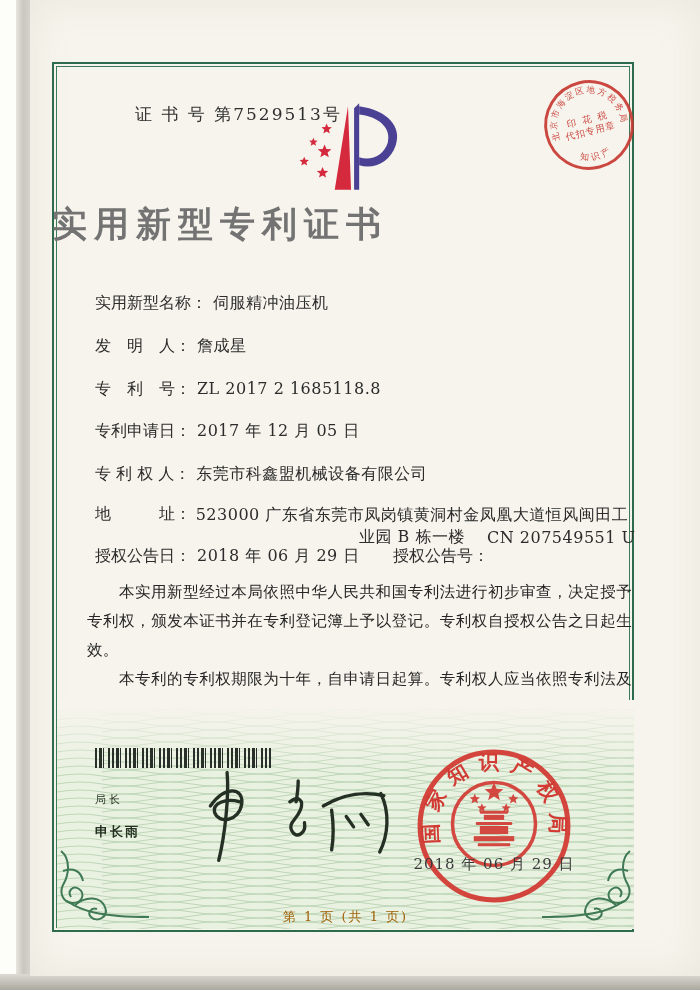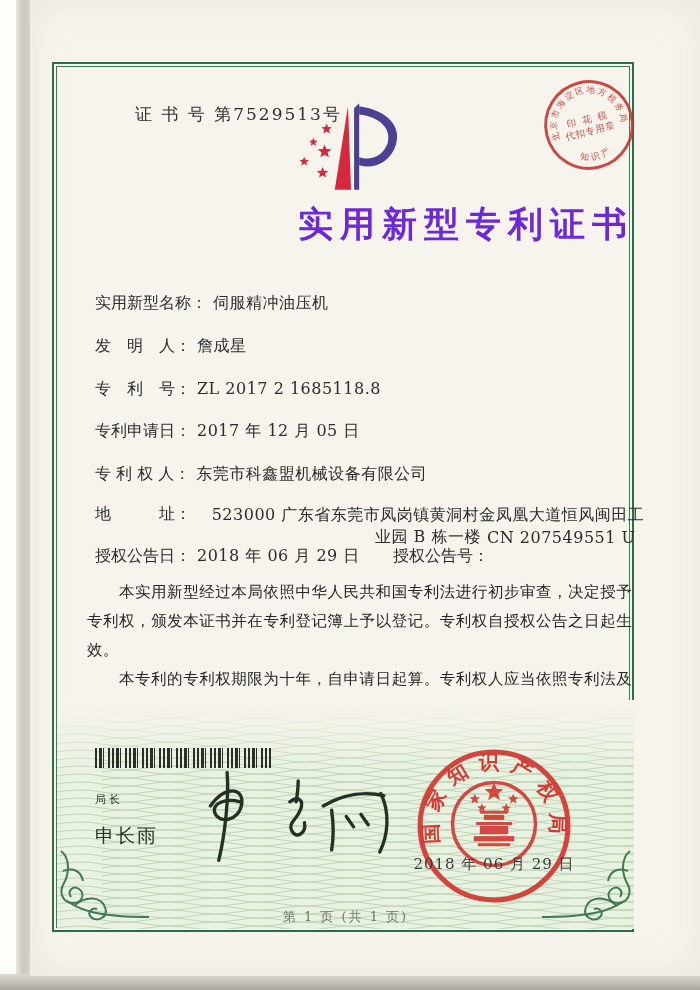--- a/index.html
+++ b/index.html
@@ -27,28 +27,28 @@
   .certno { position:absolute; left:95px; top:103px; font-size:17px;
     letter-spacing:2px; color:#2f2f2f;margin-left:40px; }
 
   .logo { position:absolute; left:292px; top:102px; width:114px; height:92px; }
 
   .stamp-wrap { position:absolute; left:538px; top:74px; width:102px; height:102px;
     transform:rotate(-14deg); opacity:.92; }
   .stamp-wrap svg { width:100%; height:100%; }
 
   .title { position:absolute; left:52px; top:201px; width:582px;
-    text-align:right; font-size:35px; font-weight:700; color:#6d28d9;
+    text-align:left; font-size:35px; font-weight:700; color:#737373;
     letter-spacing:7px; }
 
   .row { position:absolute; left:95px; font-size:16px; color:#2c2c2c; white-space:nowrap; }
   .row .lab { display:inline-block; min-width:90px;text-align:center; }
   .row .val { margin-left:6px; letter-spacing:.5px;text-align:center; }
   .row-addr { white-space:normal; }
-  .row-addr .val { display:inline-block; vertical-align:top; width:438px; line-height:22px; margin-left:18px; }
+  .row-addr .val { display:inline-block; vertical-align:top; width:438px; line-height:22px; margin-left:2px; }
   .lab-right { position:absolute; left:393px; top:546px; font-size:16px; color:#2c2c2c; }
   .val-right { position:absolute; left:487px; top:528px; font-size:16px; color:#2c2c2c; letter-spacing:.5px; }
 
   .paras { position:absolute; left:87px; top:578px; width:545px; }
   .paras p { font-size:15.5px; line-height:29px; color:#262626; text-align:justify;
     text-indent:32px; letter-spacing:.3px; }
 
   .panel { position:absolute; left:57px; top:700px; width:577px; height:229px; overflow:hidden; }
   .panel .waves { position:absolute; inset:0; width:100%; height:100%; }
   .panel .fade { position:absolute; left:0; top:0; width:100%; height:72px;
@@ -56,36 +56,36 @@
 
   .barcode { position:absolute; left:38px; top:48px; width:176px; height:20px;
     background:repeating-linear-gradient(90deg,
       #29302a 0 2px, transparent 2px 4px,
       #29302a 4px 7px, transparent 7px 8px,
       #29302a 8px 9px, transparent 9px 13px,
       #29302a 13px 15px, transparent 15px 17px); }
 
   .director-label { position:absolute; left:38px; top:92px; font-size:11px;
     color:#23301f; letter-spacing:3px; font-family:"DejaVu Sans","Liberation Sans",sans-serif; }
-  .director-name  { position:absolute; left:38px; top:123px; font-size:19px;
-    color:#23301f; letter-spacing:2px; font-family:"DejaVu Sans","Liberation Sans",sans-serif; }
+  .director-name  { position:absolute; left:38px; top:123px; font-size:13px;
+    color:#23301f; letter-spacing:2px; font-family:"DejaVu Sans","Liberation Sans",sans-serif;font-weight:bold; }
 
   .signature { position:absolute; left:132px; top:60px; width:210px; height:115px; }
 
   .seal-wrap { position:absolute; left:356px; top:45px; width:162px; height:162px; }
   .seal-wrap svg { width:100%; height:100%; }
   .seal-date { position:absolute; left:356px; top:155px; width:162px; text-align:center;
     font-size:15px; color:#3a3a3a; letter-spacing:1px; white-space:nowrap; }
 
   .flourish { position:absolute; width:96px; height:86px; bottom:2px; }
   .fl-left  { left:0; }
   .fl-right { right:0; transform:scaleX(-1); }
 
   .page-footer { position:absolute; left:0; top:208px; width:100%; text-align:center;
-    font-size:13px; color:#737373; letter-spacing:2px; }
+    font-size:13px; color:#a16207; letter-spacing:2px; }
 </style>
 </head>
 <body>
 
 <svg width="0" height="0" style="position:absolute">
   <defs>
     <path id="st" d="M0,-9 L2.6,-2.8 L9.3,-2.3 L4.1,2 L5.8,8.5 L0,4.9 L-5.8,8.5 L-4.1,2 L-9.3,-2.3 L-2.6,-2.8 Z"></path>
   </defs>
 </svg>
 

